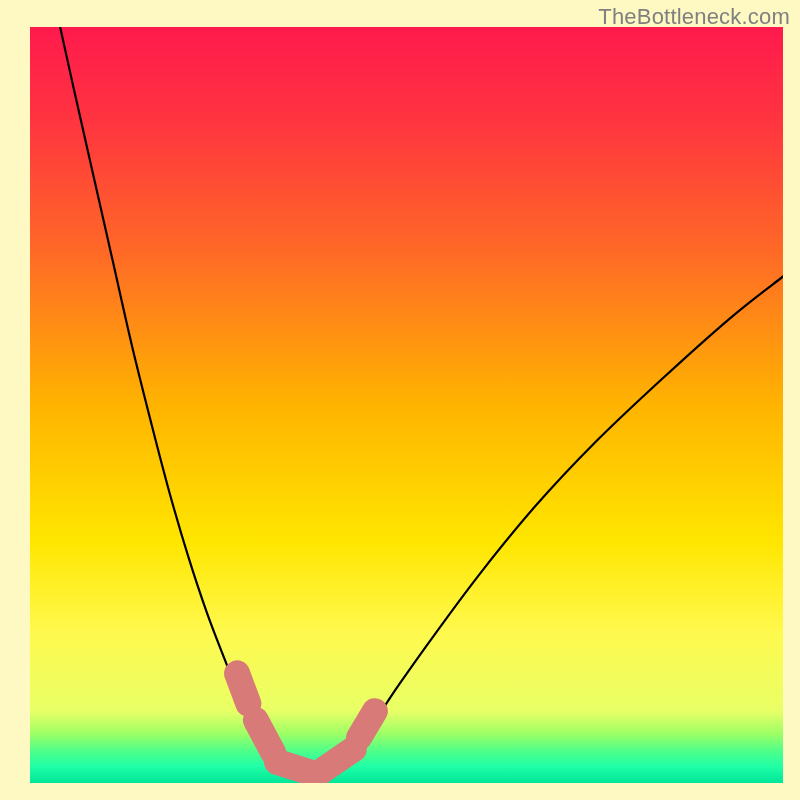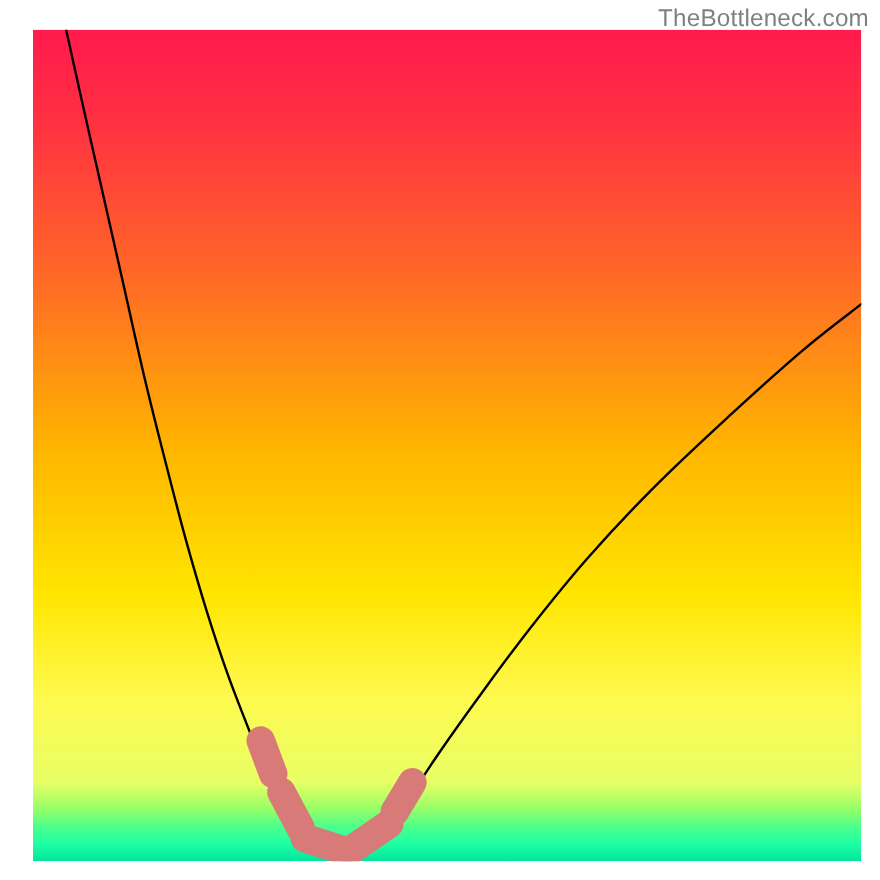--- a/index.html
+++ b/index.html
@@ -8,21 +8,21 @@
     width: 800px;
     height: 800px;
     overflow: hidden;
     background: #000;
     font-family: Arial, Helvetica, sans-serif;
   }
   .frame {
     position: absolute;
     left: 0; top: 0;
     width: 800px; height: 800px;
-    background: #ffffff;
+    background: #fef9c3;
   }
   .plot {
     position: absolute;
     background: #fff;
   }
   .watermark {
     position: absolute;
     color: #808080;
     font-size: 22px;
     font-weight: 400;

